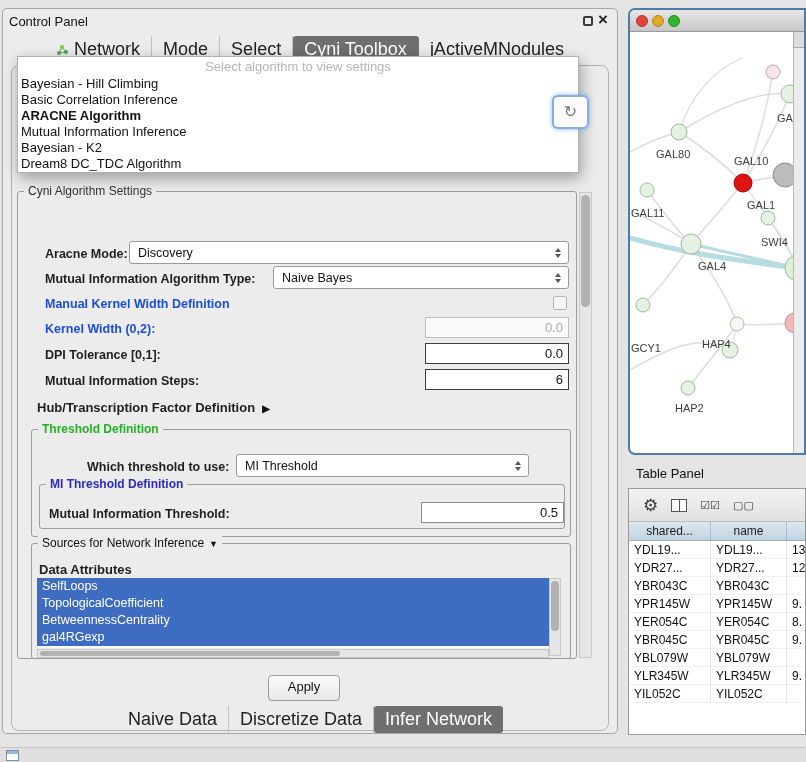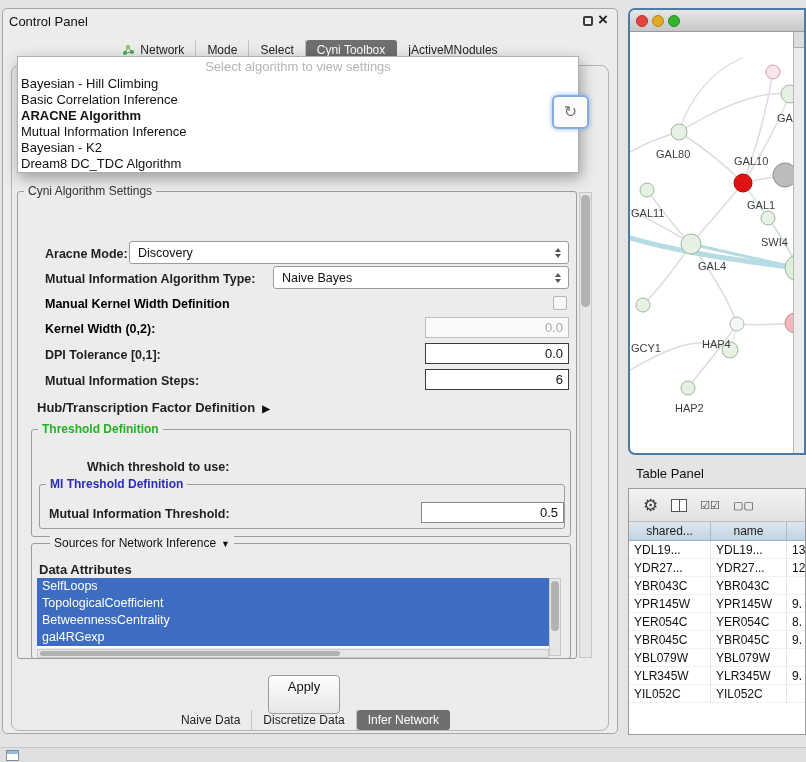--- a/index.html
+++ b/index.html
@@ -10,38 +10,38 @@
   
   #cp{position:absolute;left:2px;top:8px;width:616px;height:726px;background:#ececec;border:1px solid #a6a6a6;border-radius:5px;}
   #cp-title{left:6px;top:5px;font-size:13px;color:#111;}
   #cp-float{left:580px;top:7px;width:10px;height:10px;border:2px solid #3a3a3a;border-radius:2px;}
   #cp-close{left:595px;top:1px;font-size:17px;font-weight:bold;color:#222;}
 
   
   .tabbar{left:0;right:0;display:flex;justify-content:center;align-items:center;height:23px;}
   #top-tabs{top:29px;}
   #bottom-tabs{top:699px;}
-  .tab{display:flex;align-items:center;gap:5px;padding:3px 11px;font-size:12px;color:#222;border-right:1px solid #c2c2c2;background:transparent;cursor:default;white-space:nowrap;}
+  .tab{display:flex;align-items:center;gap:5px;padding:3px 11px;font-size:18px;color:#222;border-right:1px solid #c2c2c2;background:transparent;cursor:default;white-space:nowrap;}
   .tab:last-child{border-right:none;}
   .tab.sel{background:#6f6f6f;color:#fff;border-radius:3px;border-right-color:transparent;}
   .tabicon svg{display:block;}
 
   
   #inner-panel{left:8px;top:56px;width:598px;height:666px;border:1px solid #b3b3b3;border-radius:8px;background:#ececec;}
 
   
   .group{position:absolute;border:1px solid #9c9c9c;border-radius:3px;}
   .legend{position:absolute;background:#ececec;padding:0 4px;font-size:12px;white-space:nowrap;}
   .legend.plain{color:#333;}
   .legend.blue{color:#2b2bc0;font-weight:bold;}
   .legend.green{color:#27b027;font-weight:bold;}
   .legend.black{color:#111;font-weight:bold;}
 
   .lbl{position:absolute;font-size:12.5px;font-weight:bold;color:#1f1f1f;white-space:nowrap;}
-  .lbl.dis{color:#000000;}
+  .lbl.dis{color:#1d4ed8;}
 
   .field{position:absolute;height:21px;font-family:"Liberation Sans",sans-serif;font-size:13px;text-align:right;padding:0 5px;background:#fff;border:1px solid #3c3c3c;color:#111;}
   .field.dis{border:1px solid #bfbfbf;background:#fafafa;color:#a8a8a8;}
   .field.mid{border:1px solid #8a8a8a;}
 
   .combo{position:absolute;height:23px;background:#fff;border:1px solid #9a9a9a;border-radius:3px;display:flex;align-items:center;}
   .combo-val{flex:1;padding-left:8px;font-size:12.5px;color:#111;white-space:nowrap;overflow:hidden;}
   .combo-arrows{width:18px;display:flex;flex-direction:column;align-items:center;gap:2px;padding-right:2px;}
   .combo-arrows i{display:block;width:0;height:0;border-left:3.5px solid transparent;border-right:3.5px solid transparent;}
   .combo-arrows i.up{border-bottom:4px solid #555;}
@@ -63,21 +63,21 @@
   
   .vscroll{position:absolute;background:#e6e6e6;border:1px solid #c8c8c8;}
   .vthumb{position:absolute;left:1px;right:1px;background:#b2b2b2;border-radius:6px;}
   .hscroll{position:absolute;background:#e6e6e6;border:1px solid #c8c8c8;}
   .hthumb{position:absolute;top:1px;bottom:1px;background:#b2b2b2;border-radius:6px;}
 
   
   #attr-list{left:34px;top:569px;width:512px;height:70px;overflow:hidden;background:#fff;}
   .attr-item{height:17px;line-height:17px;padding-left:5px;font-size:12.5px;background:#3d6cc1;color:#fff;white-space:nowrap;}
 
-  #apply-btn{left:265px;top:666px;width:72px;height:39px;background:linear-gradient(#fdfdfd,#e7e7e7);border:1px solid #9a9a9a;border-radius:4px;font-size:13px;color:#111;text-align:center;line-height:21px;}
+  #apply-btn{left:265px;top:666px;width:72px;height:26px;background:linear-gradient(#fdfdfd,#e7e7e7);border:1px solid #9a9a9a;border-radius:4px;font-size:13px;color:#111;text-align:center;line-height:21px;}
 
   
   #nv{position:absolute;left:628px;top:8px;width:178px;height:447px;background:#fff;border:2px solid #4e7aa6;border-radius:7px 0 0 7px;overflow:hidden;}
   #nv-titlebar{position:absolute;left:0;top:0;right:0;height:22px;background:linear-gradient(#e6e6e6,#c7c7c7);border-bottom:1px solid #9a9a9a;}
   .light{position:absolute;top:5px;width:12px;height:12px;border-radius:50%;}
   #light-red{left:6px;background:#e0443c;border:1px solid #b4332d;}
   #light-yellow{left:22px;background:#e2a928;border:1px solid #b3831c;}
   #light-green{left:38px;background:#33b52f;border:1px solid #268c23;}
   #nv-svg{position:absolute;left:0;top:22px;}
   #nv-svg text{font-family:"Liberation Sans",sans-serif;font-size:11px;fill:#3c3c3c;}
@@ -173,28 +173,35 @@
   <input class="field" style="left: 422px; top: 334px; width: 144px;" readonly="" value="0.0">
   <div class="lbl" style="left:42px;top:365px;">Mutual Information Steps:</div>
   <input class="field" style="left: 422px; top: 360px; width: 144px;" readonly="" value="6">
 
   <div class="lbl" style="left:34px;top:391px;font-size:13px;"><span>Hub/Transcription Factor Definition</span><span class="tri-right">▶</span></div>
 
   <div class="group" style="left:28px;top:420px;width:540px;height:108px;">
     <span class="legend green" style="left:6px;top:-8px;">Threshold Definition</span>
   </div>
   <div class="lbl" style="left:84px;top:451px;">Which threshold to use:</div>
+  <div class="combo" style="left:233px;top:445px;width:293px;">
+    <span class="combo-val">MI Threshold</span>
+    <span class="combo-arrows">
+        <i class="up"></i>
+        <i class="dn"></i>
+      </span>
+  </div>
   <div class="group" style="left:36px;top:475px;width:526px;height:45px;">
     <span class="legend blue" style="left:6px;top:-8px;">MI Threshold Definition</span>
   </div>
   <div class="lbl" style="left:46px;top:498px;">Mutual Information Threshold:</div>
   <input class="field mid" style="left: 418px; top: 493px; width: 143px;" readonly="" value="0.5">
 
   <div class="group" style="left:28px;top:534px;width:540px;height:116px;">
-    <span class="legend black" style="left:6px;top:-8px;font-weight:normal;color:#111;margin-left:12px;"><span>Sources for Network Inference</span><span class="tri-down">▼</span></span>
+    <span class="legend black" style="left:6px;top:-8px;font-weight:normal;color:#111;"><span>Sources for Network Inference</span><span class="tri-down">▼</span></span>
   </div>
   <div class="lbl" style="left:36px;top:553px;font-size:13px;">Data Attributes</div>
   <div class="abs" id="attr-list">
       <div class="attr-item">SelfLoops</div>
       <div class="attr-item">TopologicalCoefficient</div>
       <div class="attr-item">BetweennessCentrality</div>
       <div class="attr-item">gal4RGexp</div>
     </div>
   <div class="vscroll" style="left:546px;top:569px;width:12px;height:78px;">
     <div class="vthumb" style="top:2px;height:50px;"></div>

